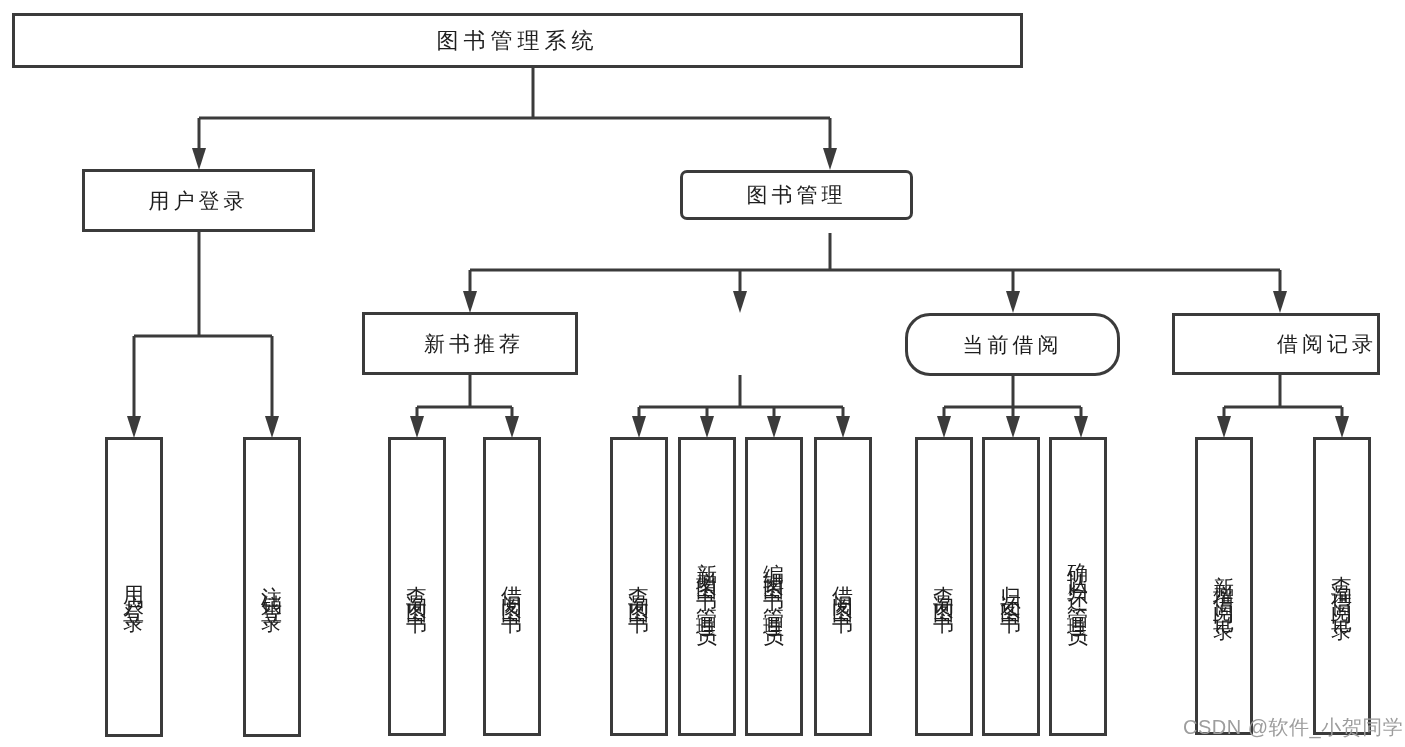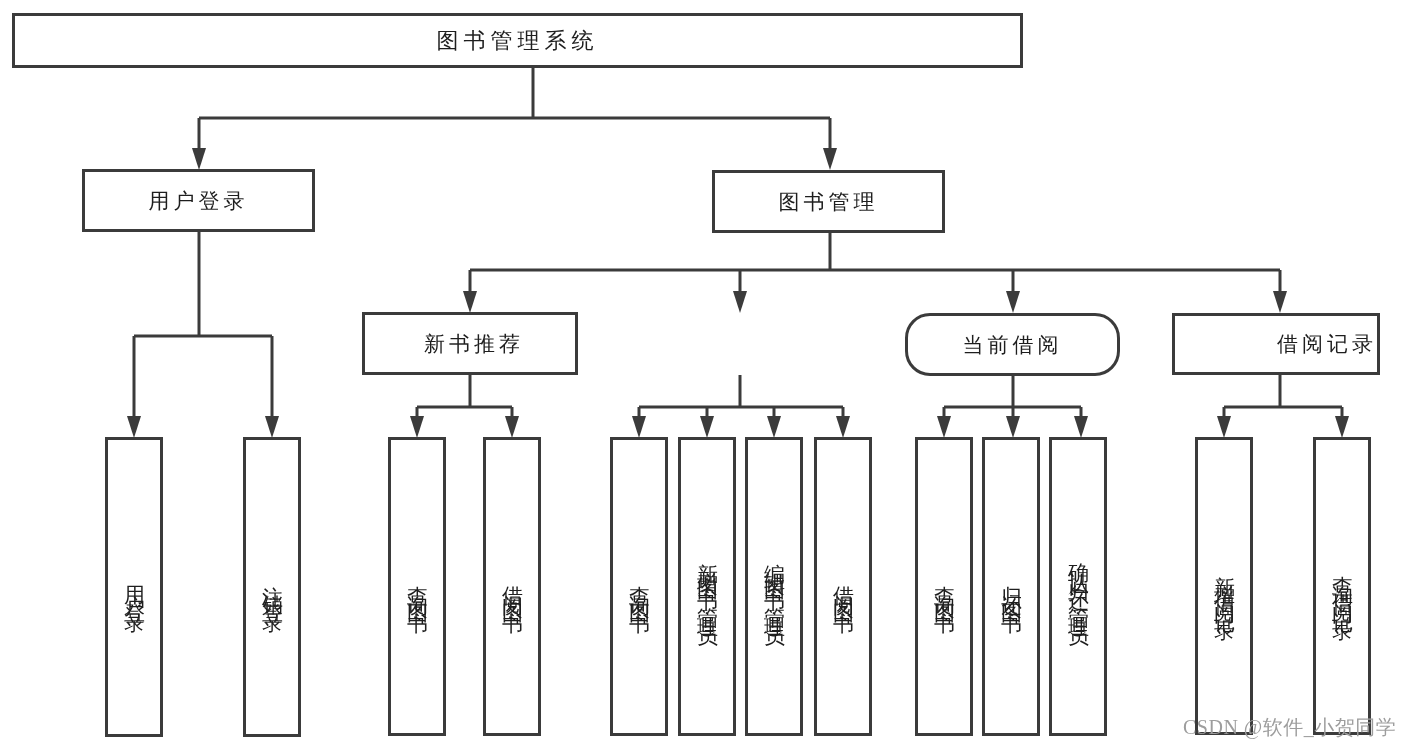--- a/index.html
+++ b/index.html
@@ -1,18 +1,18 @@
 <!DOCTYPE html>
 <html><head>
 <meta charset="utf-8">
 <style>
   html,body { margin:0; padding:0; background:#ffffff; }
   .stage {
     position:relative; width:1405px; height:747px; background:#ffffff;
-    font-family:Liberation Serif, serif; overflow:hidden;
+    font-family:Liberation Sans, sans-serif; overflow:hidden;
   }
   .connector-layer { position:absolute; left:0; top:0; width:1405px; height:747px; }
   .connector-layer line { stroke:#3b3b3b; stroke-width:3; }
   .connector-layer polygon { fill:#3b3b3b; }
   .node {
     position:absolute; box-sizing:border-box;
     border:3px solid #3b3b3b; background:#ffffff;
     display:flex; align-items:center; justify-content:center;
     color:#1e1e1e; font-size:21px; letter-spacing:4px;
     white-space:nowrap;
@@ -108,21 +108,21 @@
     </g>
   </svg>
 
   <div class="node root" style="left:12px; top:13px; width:1011px; height:55px;">
     <span>图书管理系统</span>
   </div>
 
   <div class="node" style="left:82px; top:169px; width:233px; height:63px;">
     <span>用户登录</span>
   </div>
-  <div class="node" style="left:712px; top:170px; width:233px; height:63px;">
+  <div class="node" style="left:680px; top:170px; width:233px; height:50px;border-radius:7px;">
     <span>图书管理</span>
   </div>
 
   <div class="node" style="left:362px; top:312px; width:216px; height:63px;padding-left:8px;">
     <span>新书推荐</span>
   </div>
   <div class="node" style="left:905px; top:313px; width:215px; height:63px;border-radius:25px;">
     <span>当前借阅</span>
   </div>
   <div class="node" style="left:1172px; top:313px; width:208px; height:62px;justify-content:flex-end;">

